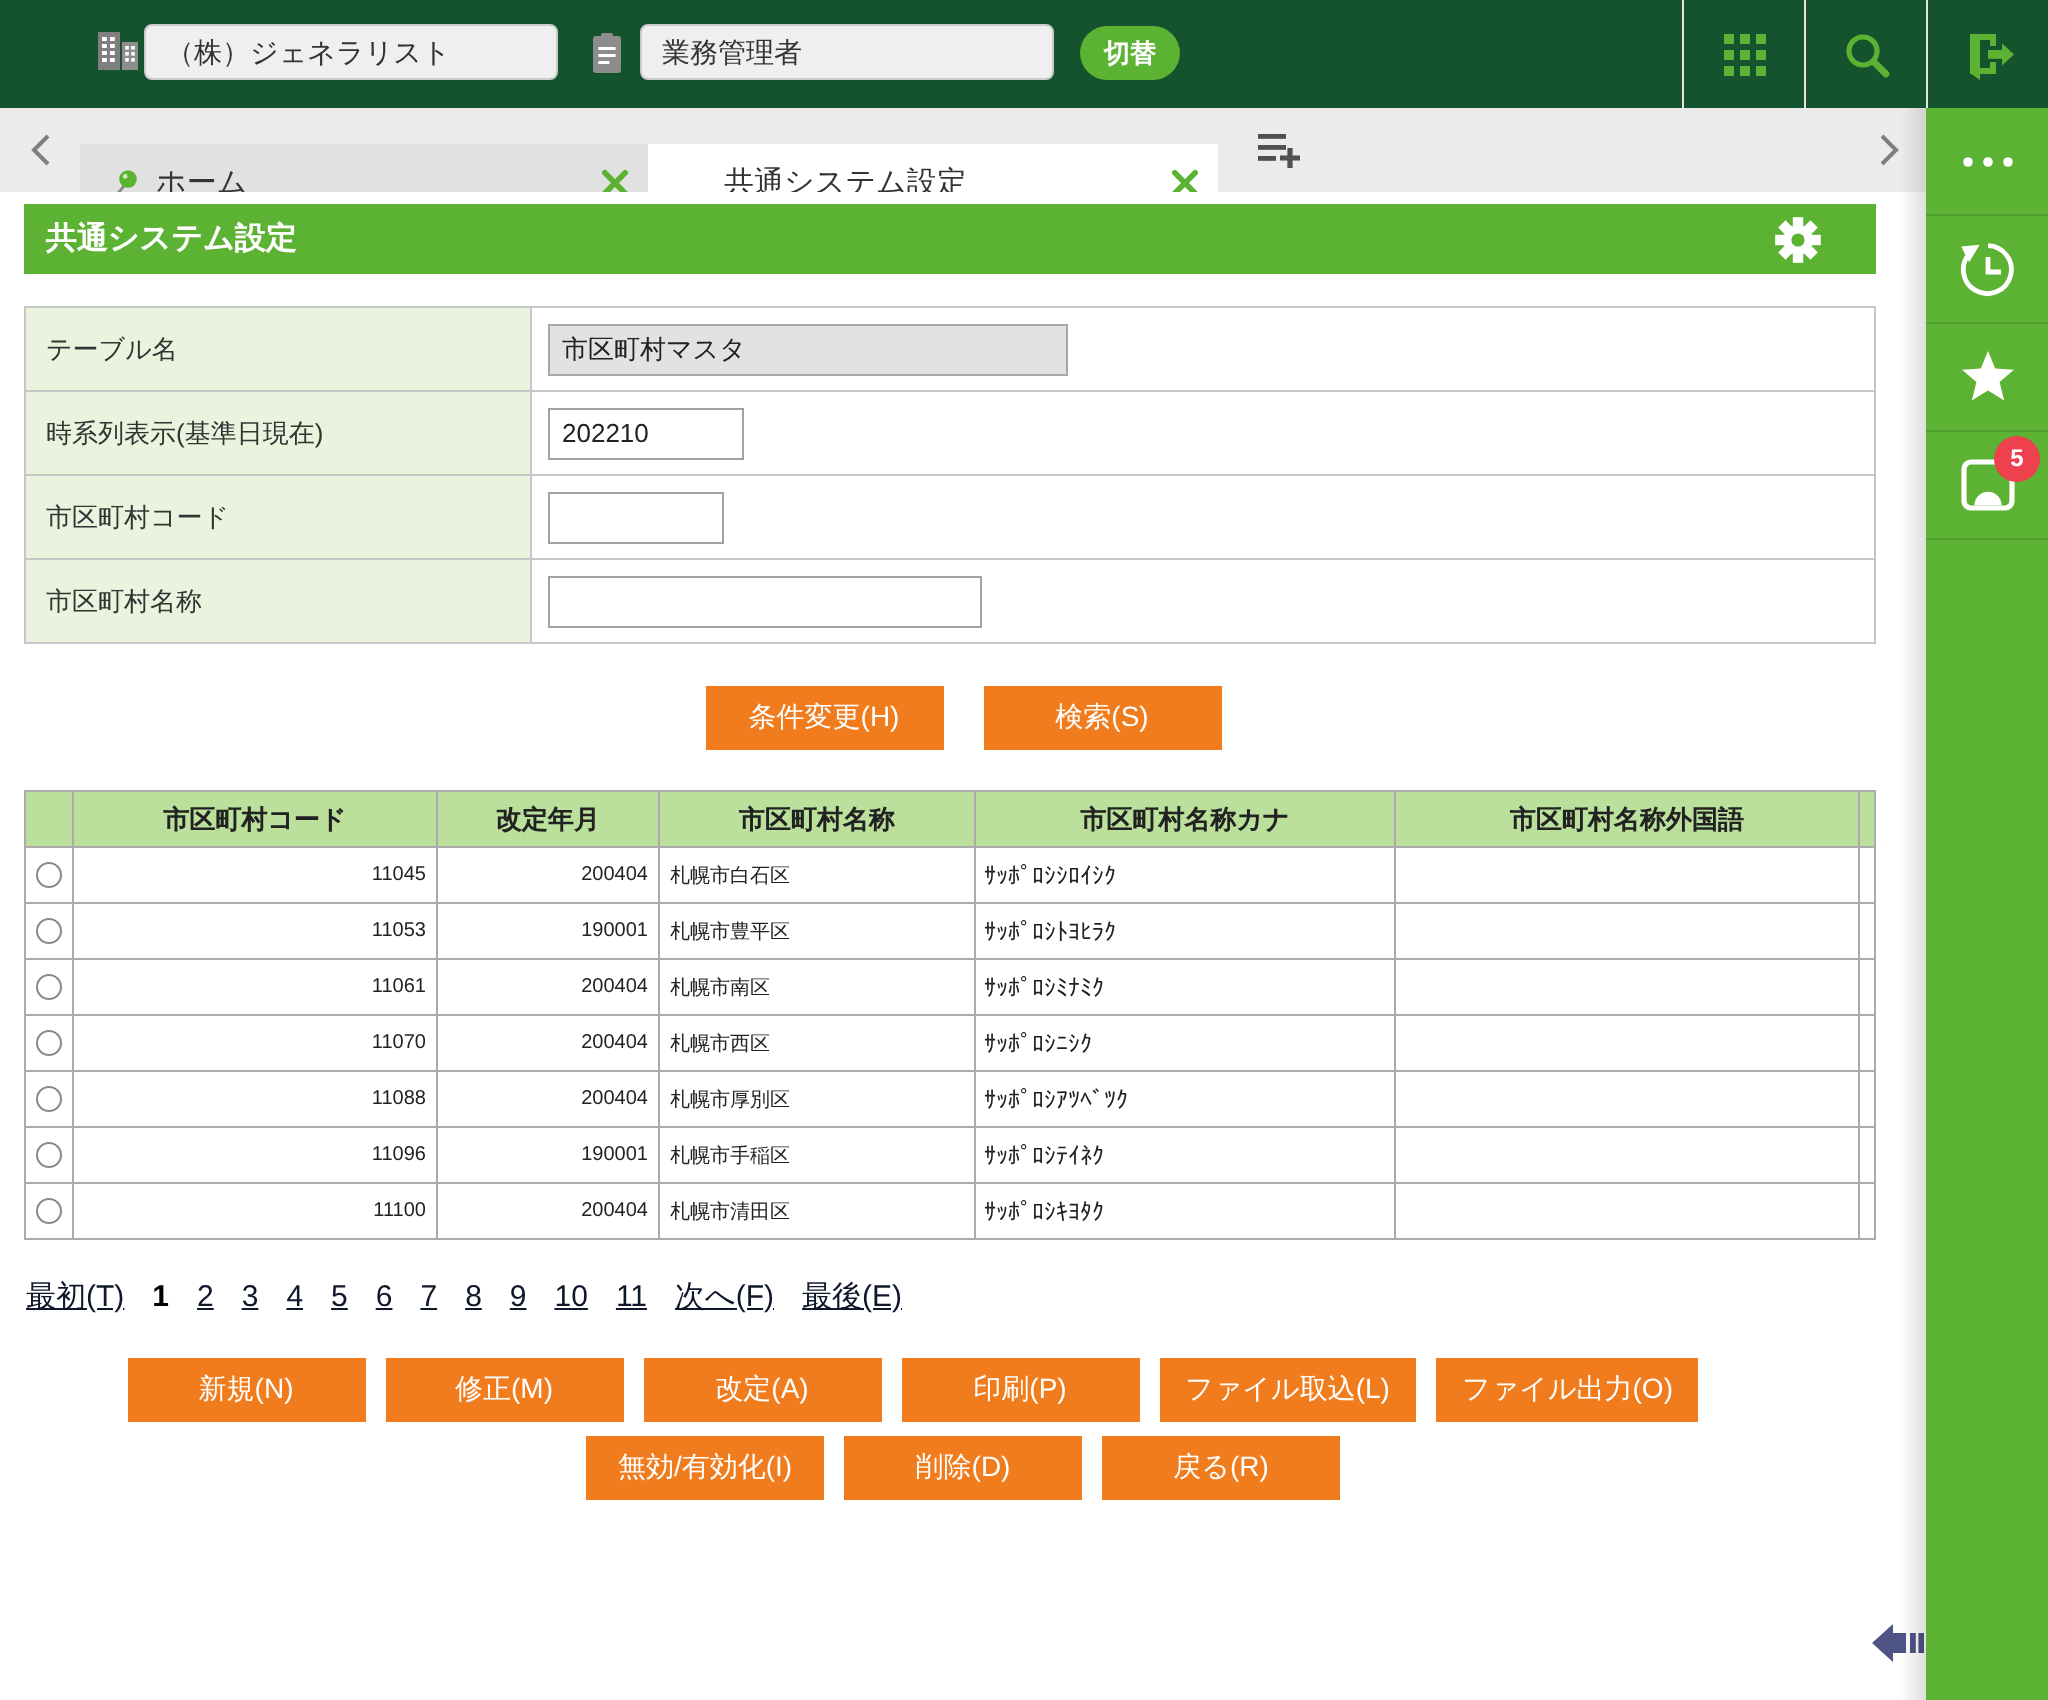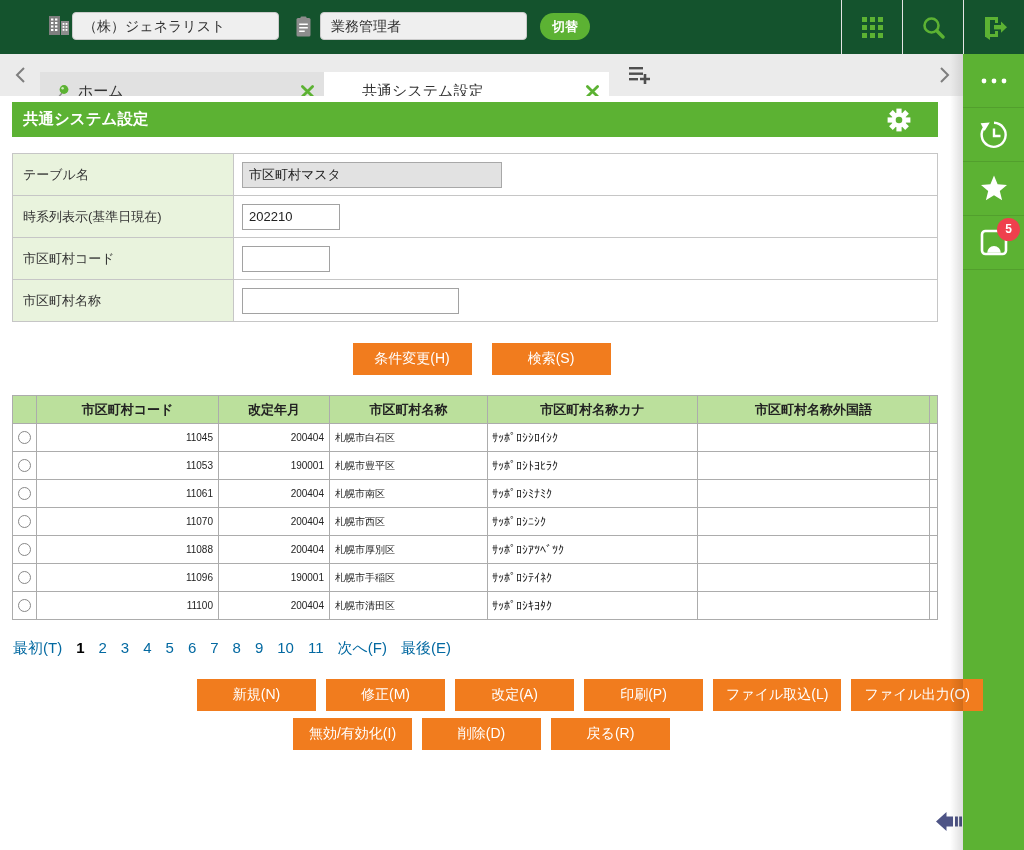--- a/index.html
+++ b/index.html
@@ -60,34 +60,34 @@
     background:var(--green); display:flex; align-items:center; }
   #page-title { color:#fff; font-size:15.5px; font-weight:bold; margin-left:11px; flex:1; }
   #gear-btn { border:none; background:transparent; cursor:pointer; margin-right:27px;
     width:24px; height:24px; padding:0; }
 
   
   #search-form { position:absolute; left:12px; top:57px; width:926px;
     border-collapse:collapse; table-layout:fixed; }
   #search-form td { border:1px solid #c6c6c6; height:42px; vertical-align:middle; }
   #search-form td.f-label { background:var(--green-pale); font-size:13px; color:#333;
-    padding-left:10px; width:221px; }
+    padding-left:10px; width:253px; }
   #search-form td.f-value { background:#fff; padding-left:8px; }
   #search-form input { height:26px; border:1px solid #a2a2a2; background:#fff;
     font-size:13px; font-family:inherit; color:#222; padding:0 6px; vertical-align:middle; }
   #search-form input[readonly] { background:#e2e2e2; border-color:#a8a8a8; }
   .fw-1 { width:260px; } .fw-2 { width:98px; } .fw-3 { width:88px; } .fw-4 { width:217px; }
 
   
   .obtn { min-width:119px; height:32px; border:none; background:var(--orange); color:#fff;
     font-size:14px; font-family:inherit; padding:0 13px; cursor:pointer; white-space:nowrap; }
   #search-actions { position:absolute; left:0; top:247px; width:963px; display:flex;
     justify-content:center; gap:20px; }
-  #actions-row1 { position:absolute; left:0; top:583px; width:983px; display:flex;
-    justify-content:flex-end; gap:10px; }
+  #actions-row1 { position:absolute; left:0; top:583px; width:913px; display:flex;
+    justify-content:center; gap:10px; }
   #actions-row2 { position:absolute; left:0; top:622px; width:963px; display:flex;
     justify-content:center; gap:10px; }
 
   
   #results { position:absolute; left:12px; top:299px; width:925px;
     border-collapse:collapse; table-layout:fixed; }
   #results th, #results td { border:1px solid #acacac; height:28px; overflow:hidden;
     white-space:nowrap; }
   #results th { background:var(--green-header); font-size:13px; color:#222;
     font-weight:bold; text-align:center; }
@@ -95,21 +95,21 @@
   #results td.c-num { text-align:right; padding-right:5px; }
   #results td.c-name { text-align:left; padding-left:5px; }
   #results td.c-kana { text-align:left; padding-left:4px; font-size:12px; }
   .radio { display:inline-block; width:13px; height:13px; border:1px solid #888;
     border-radius:50%; background:#fff; vertical-align:middle; cursor:pointer; }
   #results td.c-radio { text-align:center; }
 
   
   #pagination { position:absolute; left:13px; top:543px; display:flex; gap:14px;
     font-size:15px; align-items:baseline; }
-  #pagination a { color:#0369a1; cursor:pointer; }
+  #pagination a { color:#0f172a; text-decoration:underline; cursor:pointer; }
   #pagination a.current { color:#000; font-weight:bold; text-decoration:none; cursor:default; }
 
   
   #collapse-handle { position:absolute; left:936px; top:715px; width:26px; height:21px;
     cursor:pointer; }
 
   :root { --green:#5cb233; --green-pale:#e9f3dd; --green-header:#bbe09c;
     --orange:#f17c1e; --badge-red:#ef404d; }
 </style>
 </head>

